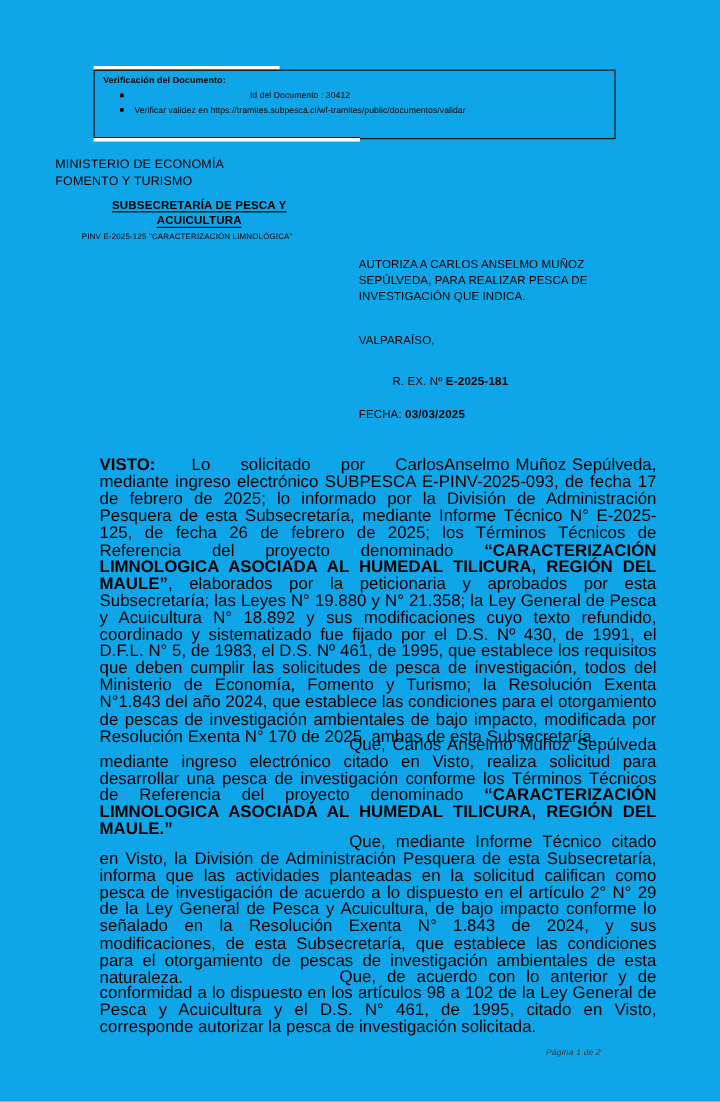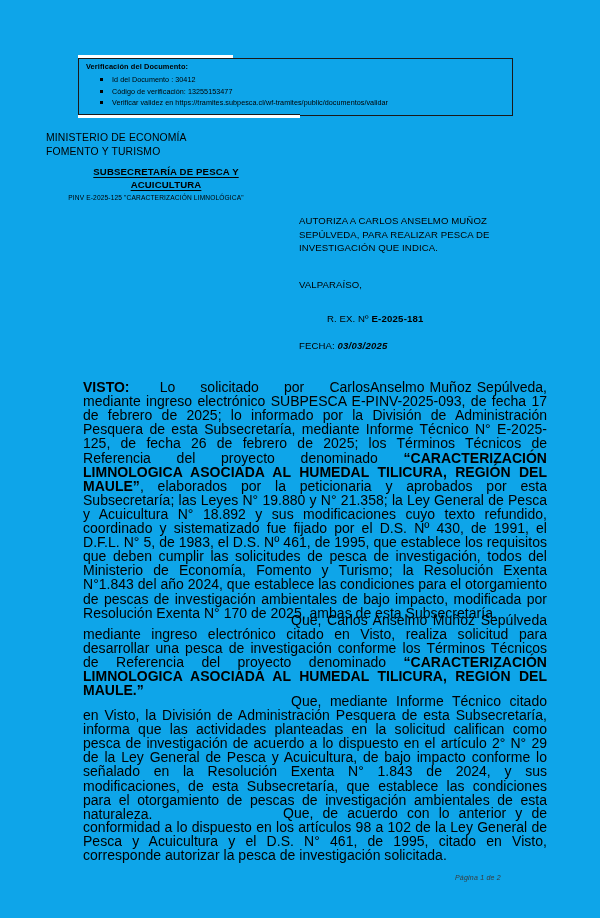--- a/index.html
+++ b/index.html
@@ -66,20 +66,21 @@
     letter-spacing: 0.1px;
     white-space: nowrap;
   }
   .verif-list {
     position: absolute;
     left: 7px;
     top: 15px;
     margin: 0;
     padding: 0;
     list-style: none;
+    text-align: center;
   }
   .verif-list li {
     position: relative;
     padding-left: 26px;
     font-size: 7.2px;
     line-height: 11.6px;
     white-space: nowrap;
     letter-spacing: 0.05px;
   }
   .verif-list li .bullet {
@@ -154,21 +155,21 @@
     padding-left: 28px;
   }
   .resnum b { font-weight: bold; letter-spacing: 0.2px; }
   .fecha {
     position: absolute;
     left: 299px;
     top: 340px;
     font-size: 9.6px;
     letter-spacing: 0.1px;
   }
-  .fecha b { font-weight: bold; letter-spacing: 0.2px; font-style: italic; }
+  .fecha b { font-weight: bold; letter-spacing: 0.2px; }
 
   
   .body-block {
     position: absolute;
     left: 83px;
     width: 464px;
     font-size: 14px;
     line-height: 14.1px;
     text-align: justify;
     letter-spacing: 0.02px;
@@ -214,21 +215,20 @@
 </head>
 <body>
 
 <div class="page">
 
   <div class="verif-notch-top"></div>
   <div class="verif-box">
     <div class="verif-title">Verificación del Documento:</div>
     <ul class="verif-list">
       <li><span class="bullet"></span><span>Id del Documento : 30412</span></li>
-      <li><span class="bullet"></span><span>Código de verificación: 13255153477</span></li>
       <li><span class="bullet"></span><span>Verificar validez en https://tramites.subpesca.cl/wf-tramites/public/documentos/validar</span></li>
     </ul>
   </div>
   <div class="verif-notch-bot"></div>
 
   <div class="ministry">
     <div>MINISTERIO DE ECONOMÍA</div>
     <div>FOMENTO Y TURISMO</div>
   </div>
 

